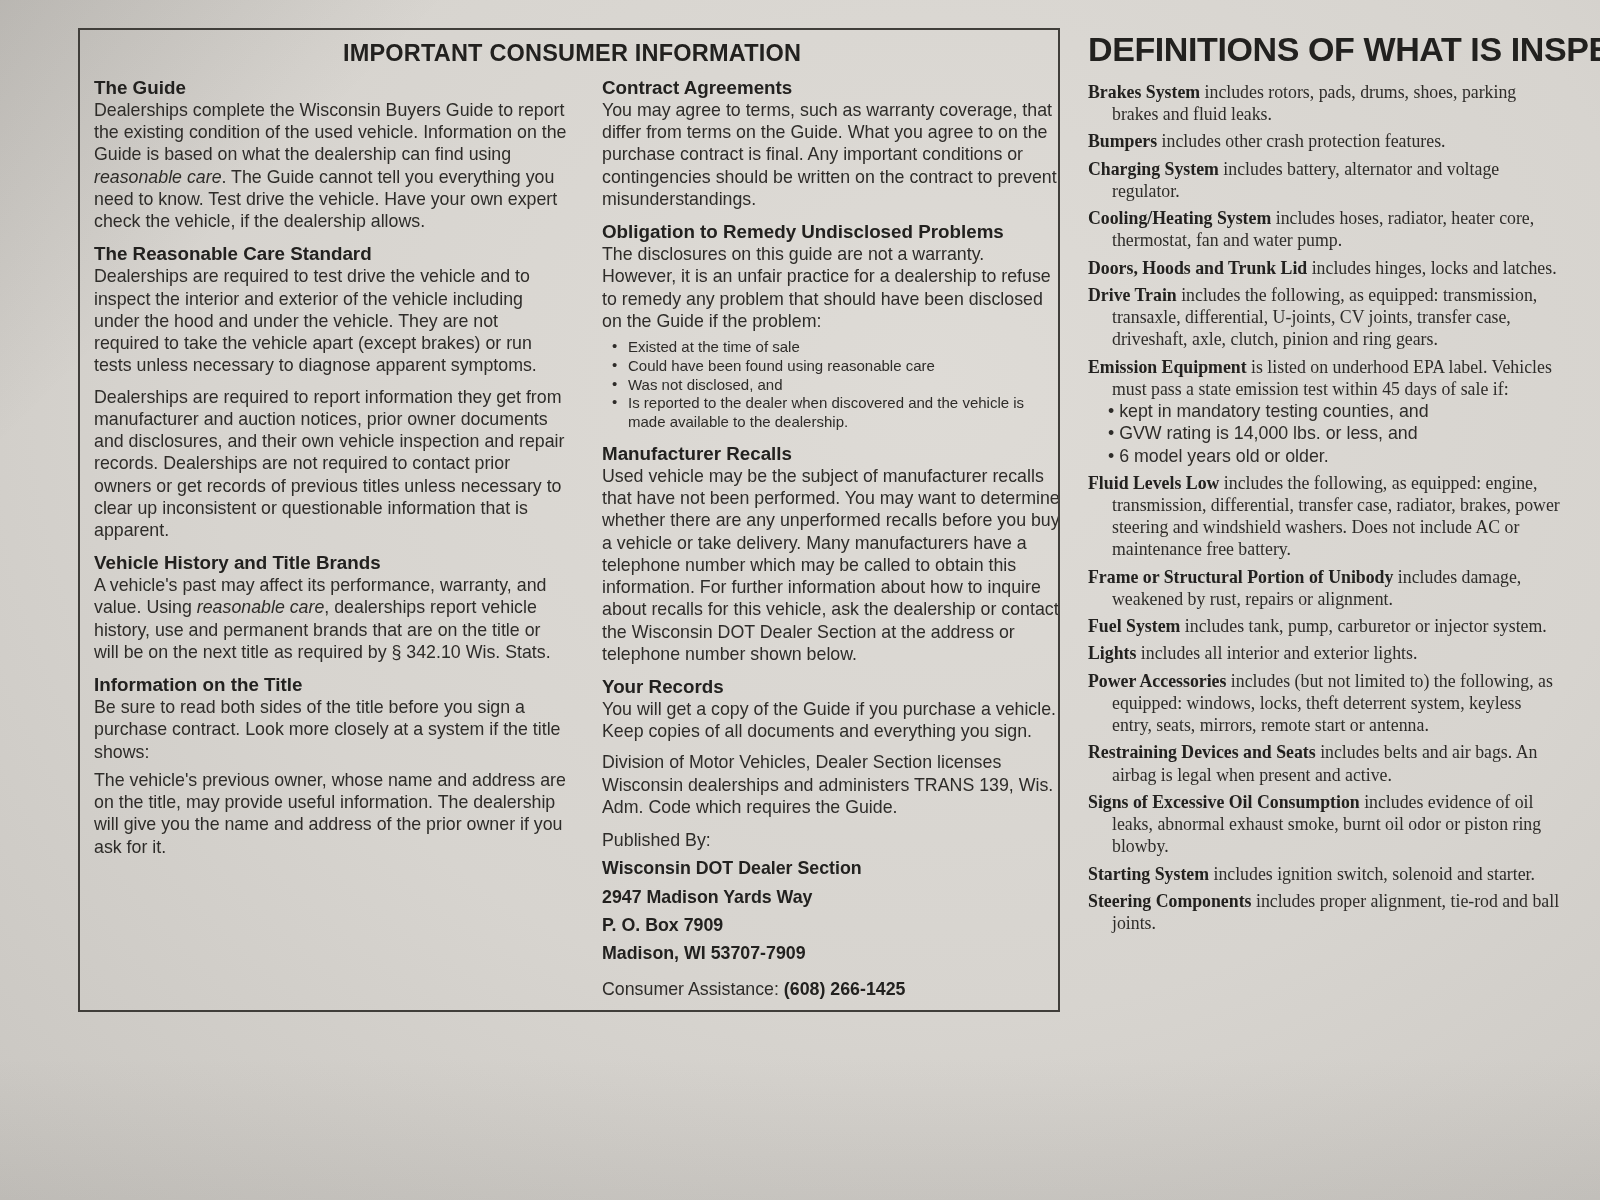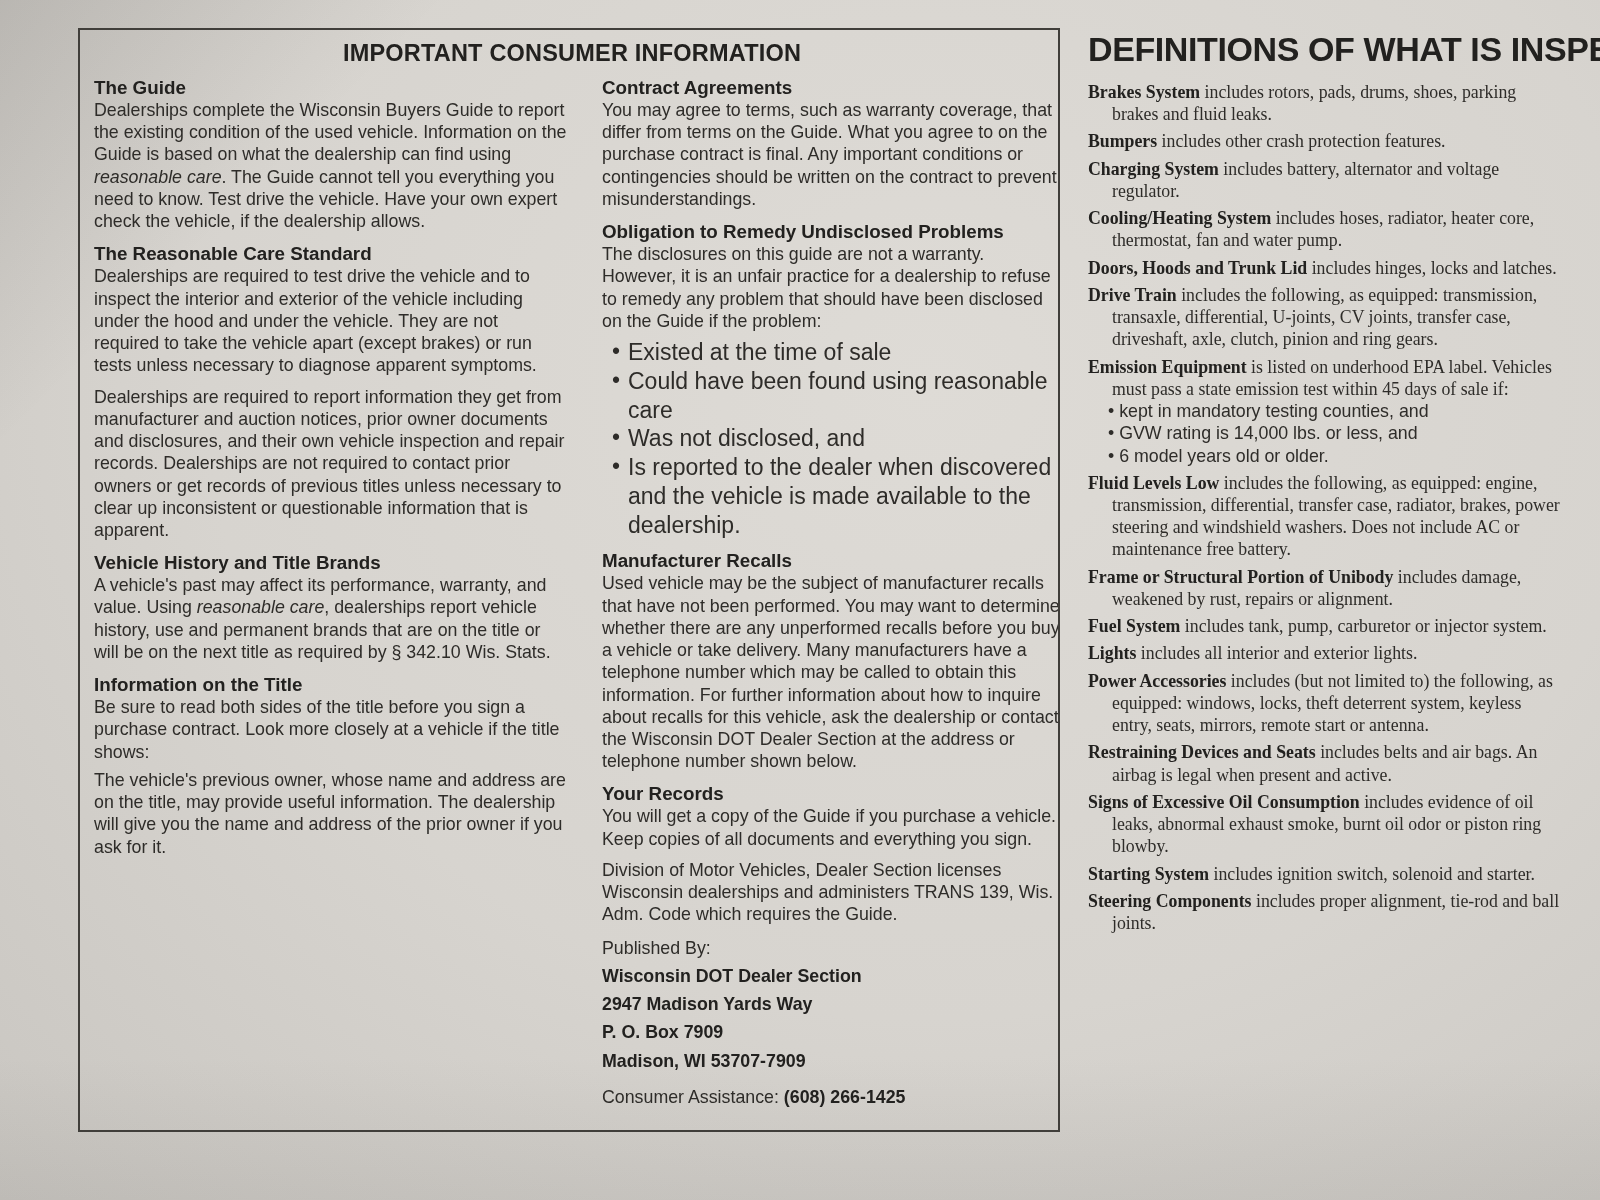--- a/index.html
+++ b/index.html
@@ -14,21 +14,21 @@
     position:absolute;inset:0;
     background:
       linear-gradient(135deg, rgba(50,48,45,0.14), rgba(50,48,45,0) 16%),
       linear-gradient(0deg, rgba(60,58,55,0.08), rgba(60,58,55,0) 12%),
       radial-gradient(ellipse at 58% 32%, #dedbd6 0%, #d7d4cf 55%, #c9c6c1 100%);
   }
   .content{position:absolute;inset:0;color:var(--ink,#2e2c29);}
   
   .info-box{
     position:absolute;left:78px;top:28px;
-    width:982px;height:1104px;
+    width:982px;height:984px;
     border:2px solid #403e3a;
     padding:8px 8px 0 14px;
     box-sizing:border-box;
     overflow:hidden;
   }
   .box-title{
     margin:2px 0 10px 0;
     text-align:center;
     font-size:23.5px;font-weight:bold;
     letter-spacing:0.2px;
@@ -38,21 +38,21 @@
   .col{flex:0 0 auto;}
   .col-left{width:474px;}
   .col-mid{width:458px;}
   .sec{margin:0 0 11px 0;}
   .sec h3{margin:0;font-size:18.8px;color:#22211f;}
   .sec p{margin:0 0 9px 0;font-size:17.8px;line-height:1.25;}
   .sec p:last-child{margin-bottom:0;}
   .sec p.addr{margin:0 0 6px 0;font-weight:bold;color:#22211f;}
   .sec p.lead{margin:0 0 6px 0;}
   .sec p.gaptop{margin-top:14px;}
-  .sec ul{list-style:none;margin:0 0 9px 0;padding:0;font-size:23px;line-height:1.25;}
+  .sec ul{list-style:none;margin:0 0 9px 0;padding:0;font-size:15px;line-height:1.25;}
   .sec ul:last-child{margin-bottom:0;}
   .sec li{position:relative;padding-left:26px;}
   .sec li::before{content:"\2022";position:absolute;left:10px;top:-1px;}
   .it{font-style:italic;}
   .bd{font-weight:bold;color:#22211f;}
   
   .defs{
     position:absolute;left:1088px;top:30px;width:472px;
   }
   .defs-title{
@@ -87,21 +87,21 @@
                 <h3>The Reasonable Care Standard</h3>
                 <p><span>Dealerships are required to test drive the vehicle and to inspect the interior and exterior of the vehicle including under the hood and under the vehicle. They are not required to take the vehicle apart (except brakes) or run tests unless necessary to diagnose apparent symptoms.</span></p>
                 <p><span>Dealerships are required to report information they get from manufacturer and auction notices, prior owner documents and disclosures, and their own vehicle inspection and repair records. Dealerships are not required to contact prior owners or get records of previous titles unless necessary to clear up inconsistent or questionable information that is apparent.</span></p>
               </section>
               <section class="sec">
                 <h3>Vehicle History and Title Brands</h3>
                 <p><span>A vehicle's past may affect its performance, warranty, and value. Using </span><span class="it">reasonable care</span><span>, dealerships report vehicle history, use and permanent brands that are on the title or will be on the next title as required by § 342.10 Wis. Stats.</span></p>
               </section>
               <section class="sec">
                 <h3>Information on the Title</h3>
-                <p class="lead"><span>Be sure to read both sides of the title before you sign a purchase contract. Look more closely at a vehicle if the title shows:</span></p>
+                <p class="lead"><span>Be sure to read both sides of the title before you sign a purchase contract. Look more closely at a system if the title shows:</span></p>
                 <p><span>The vehicle's previous owner, whose name and address are on the title, may provide useful information. The dealership will give you the name and address of the prior owner if you ask for it.</span></p>
               </section>
             </div>
           <div class="col col-mid">
               <section class="sec">
                 <h3>Contract Agreements</h3>
                 <p><span>You may agree to terms, such as warranty coverage, that differ from terms on the Guide. What you agree to on the purchase contract is final. Any important conditions or contingencies should be written on the contract to prevent misunderstandings.</span></p>
               </section>
               <section class="sec">
                 <h3>Obligation to Remedy Undisclosed Problems</h3>

